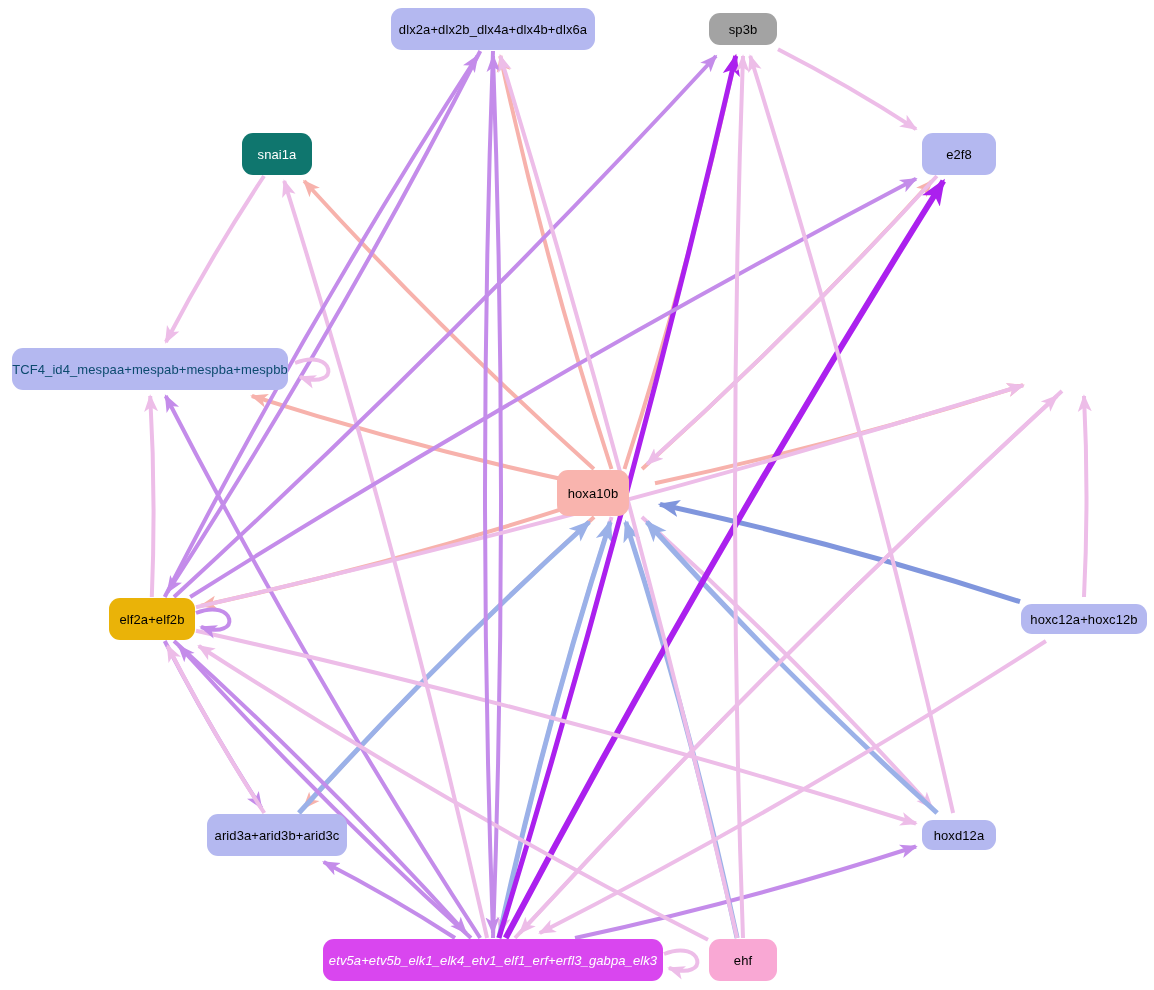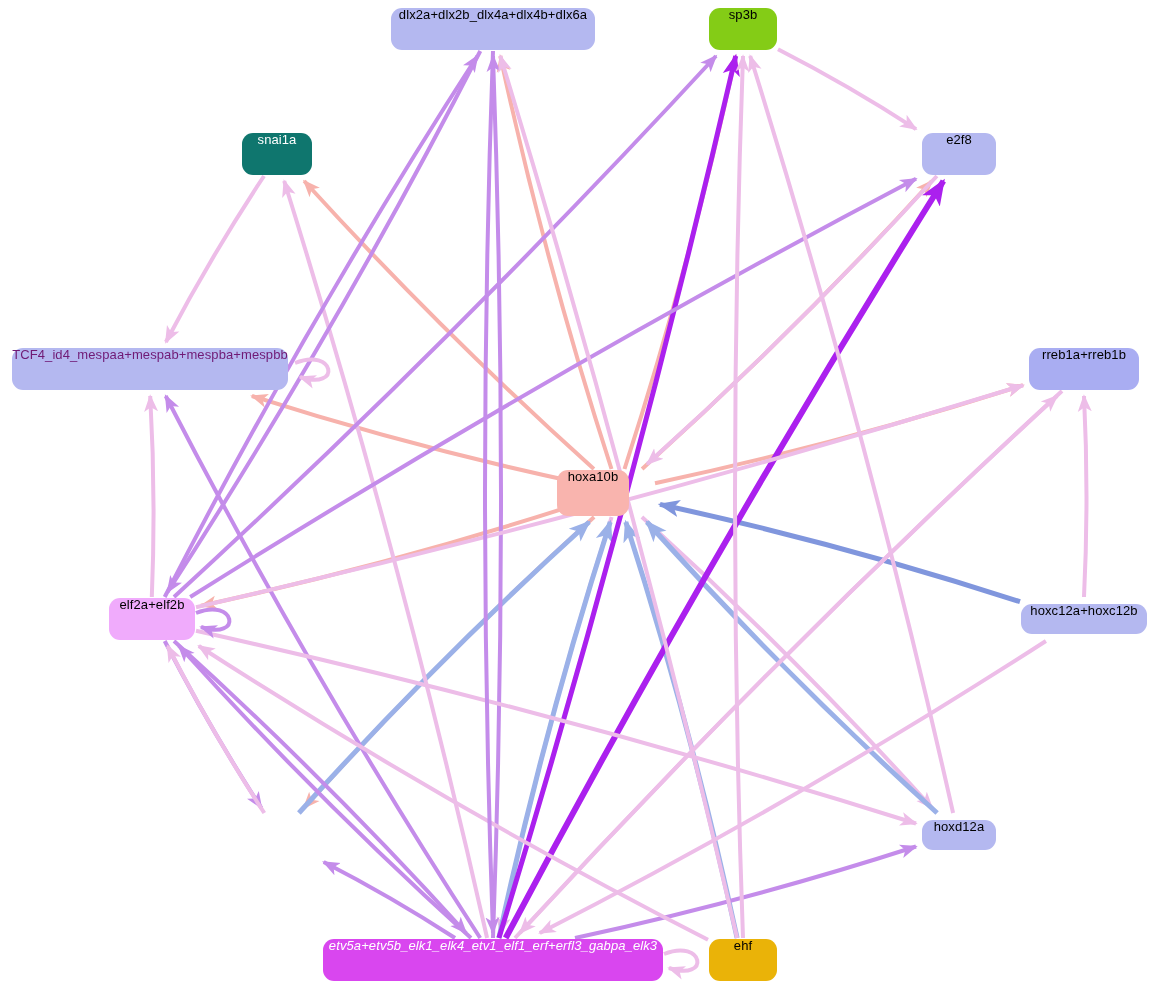--- a/index.html
+++ b/index.html
@@ -26,20 +26,21 @@
     position: absolute;
     left: 0; top: 0;
     width: 1154px;
     height: 990px;
   }
   .node {
     position: absolute;
     box-sizing: border-box;
     border-radius: 11px;
     display: flex;
+    align-items: center;
     justify-content: center;
     transform: translate(-50%, -50%);
     white-space: nowrap;
     font-size: 13px;
     letter-spacing: 0.1px;
     line-height: 1;
     color: #000000;
     user-select: none;
   }
   .node-label {
@@ -117,47 +118,47 @@
       <path d="M 1062.0 391.0 Q 779.7 650.7 520.0 933.0" stroke="#edbde8" stroke-width="4" fill="none" stroke-linecap="butt" marker-end="url(#arw-edbde8)"></path>
       <path d="M 936.9 176.0 Q 799.2 327.2 647.2 464.0" stroke="#edbde8" stroke-width="4" fill="none" stroke-linecap="butt" marker-end="url(#arw-edbde8)"></path>
       <path d="M 295 363 C 335 347, 342 391, 300 377" stroke="#edbde8" stroke-width="4" fill="none" marker-end="url(#arw-edbde8)"></path>
       <path d="M 196 613 C 236 597, 243 641, 201 627" stroke="#c48cea" stroke-width="4" fill="none" marker-end="url(#arw-c48cea)"></path>
       <path d="M 664 954 C 704 938, 711 982, 669 968" stroke="#edbde8" stroke-width="4" fill="none" marker-end="url(#arw-edbde8)"></path>
     </svg>
   <div id="node-layer">
       <div class="node" style="left: 493px; top: 29px; width: 204px; height: 42px; background: rgb(180, 184, 240); color: rgb(0, 0, 0);">
         <span class="node-label">dlx2a+dlx2b_dlx4a+dlx4b+dlx6a</span>
       </div>
-      <div class="node" style="left: 743px; top: 29px; width: 68px; height: 42px; background: #84cc16; color: rgb(0, 0, 0);">
+      <div class="node" style="left: 743px; top: 29px; width: 68px; height: 32px; background: #a3a3a3; color: rgb(0, 0, 0);">
         <span class="node-label">sp3b</span>
       </div>
       <div class="node" style="left: 277px; top: 154px; width: 70px; height: 42px; background: #0f766e; color: rgb(255, 255, 255);">
         <span class="node-label">snai1a</span>
       </div>
       <div class="node" style="left: 959px; top: 154px; width: 74px; height: 42px; background: rgb(180, 184, 240); color: rgb(0, 0, 0);">
         <span class="node-label">e2f8</span>
       </div>
-      <div class="node" style="left: 150px; top: 369px; width: 276px; height: 42px; background: rgb(180, 184, 240); color: #701a75;">
+      <div class="node" style="left: 150px; top: 369px; width: 276px; height: 42px; background: rgb(180, 184, 240); color: #0c4a6e;">
         <span class="node-label">TCF4_id4_mespaa+mespab+mespba+mespbb</span>
-      </div>
-      <div class="node" style="left: 1084px; top: 369px; width: 110px; height: 42px; background: rgb(169, 173, 242); color: rgb(0, 0, 0);">
-        <span class="node-label">rreb1a+rreb1b</span>
       </div>
       <div class="node" style="left: 593px; top: 493px; width: 72px; height: 46px; background: rgb(249, 180, 174); color: rgb(0, 0, 0);">
         <span class="node-label">hoxa10b</span>
       </div>
-      <div class="node" style="left: 152px; top: 619px; width: 86px; height: 42px; background: #f0abfc; color: rgb(0, 0, 0);">
+      <div class="node" style="left: 152px; top: 619px; width: 86px; height: 42px; background: #eab308; color: rgb(0, 0, 0);">
         <span class="node-label">elf2a+elf2b</span>
       </div>
       <div class="node" style="left: 1084px; top: 619px; width: 126px; height: 30px; background: rgb(180, 184, 240); color: rgb(0, 0, 0);">
         <span class="node-label">hoxc12a+hoxc12b</span>
+      </div>
+      <div class="node" style="left: 277px; top: 835px; width: 140px; height: 42px; background: rgb(180, 184, 240); color: rgb(0, 0, 0);">
+        <span class="node-label">arid3a+arid3b+arid3c</span>
       </div>
       <div class="node" style="left: 959px; top: 835px; width: 74px; height: 30px; background: rgb(180, 184, 240); color: rgb(0, 0, 0);">
         <span class="node-label">hoxd12a</span>
       </div>
       <div class="node" style="left: 493px; top: 960px; width: 340px; height: 42px; background: #d946ef; color: rgb(255, 255, 255); font-style: italic;">
         <span class="node-label">etv5a+etv5b_elk1_elk4_etv1_elf1_erf+erfl3_gabpa_elk3</span>
       </div>
-      <div class="node" style="left: 743px; top: 960px; width: 68px; height: 42px; background: #eab308; color: rgb(0, 0, 0);">
+      <div class="node" style="left: 743px; top: 960px; width: 68px; height: 42px; background: #f9a8d4; color: rgb(0, 0, 0);">
         <span class="node-label">ehf</span>
       </div>
     </div>
 </div>
 
 </body></html>

